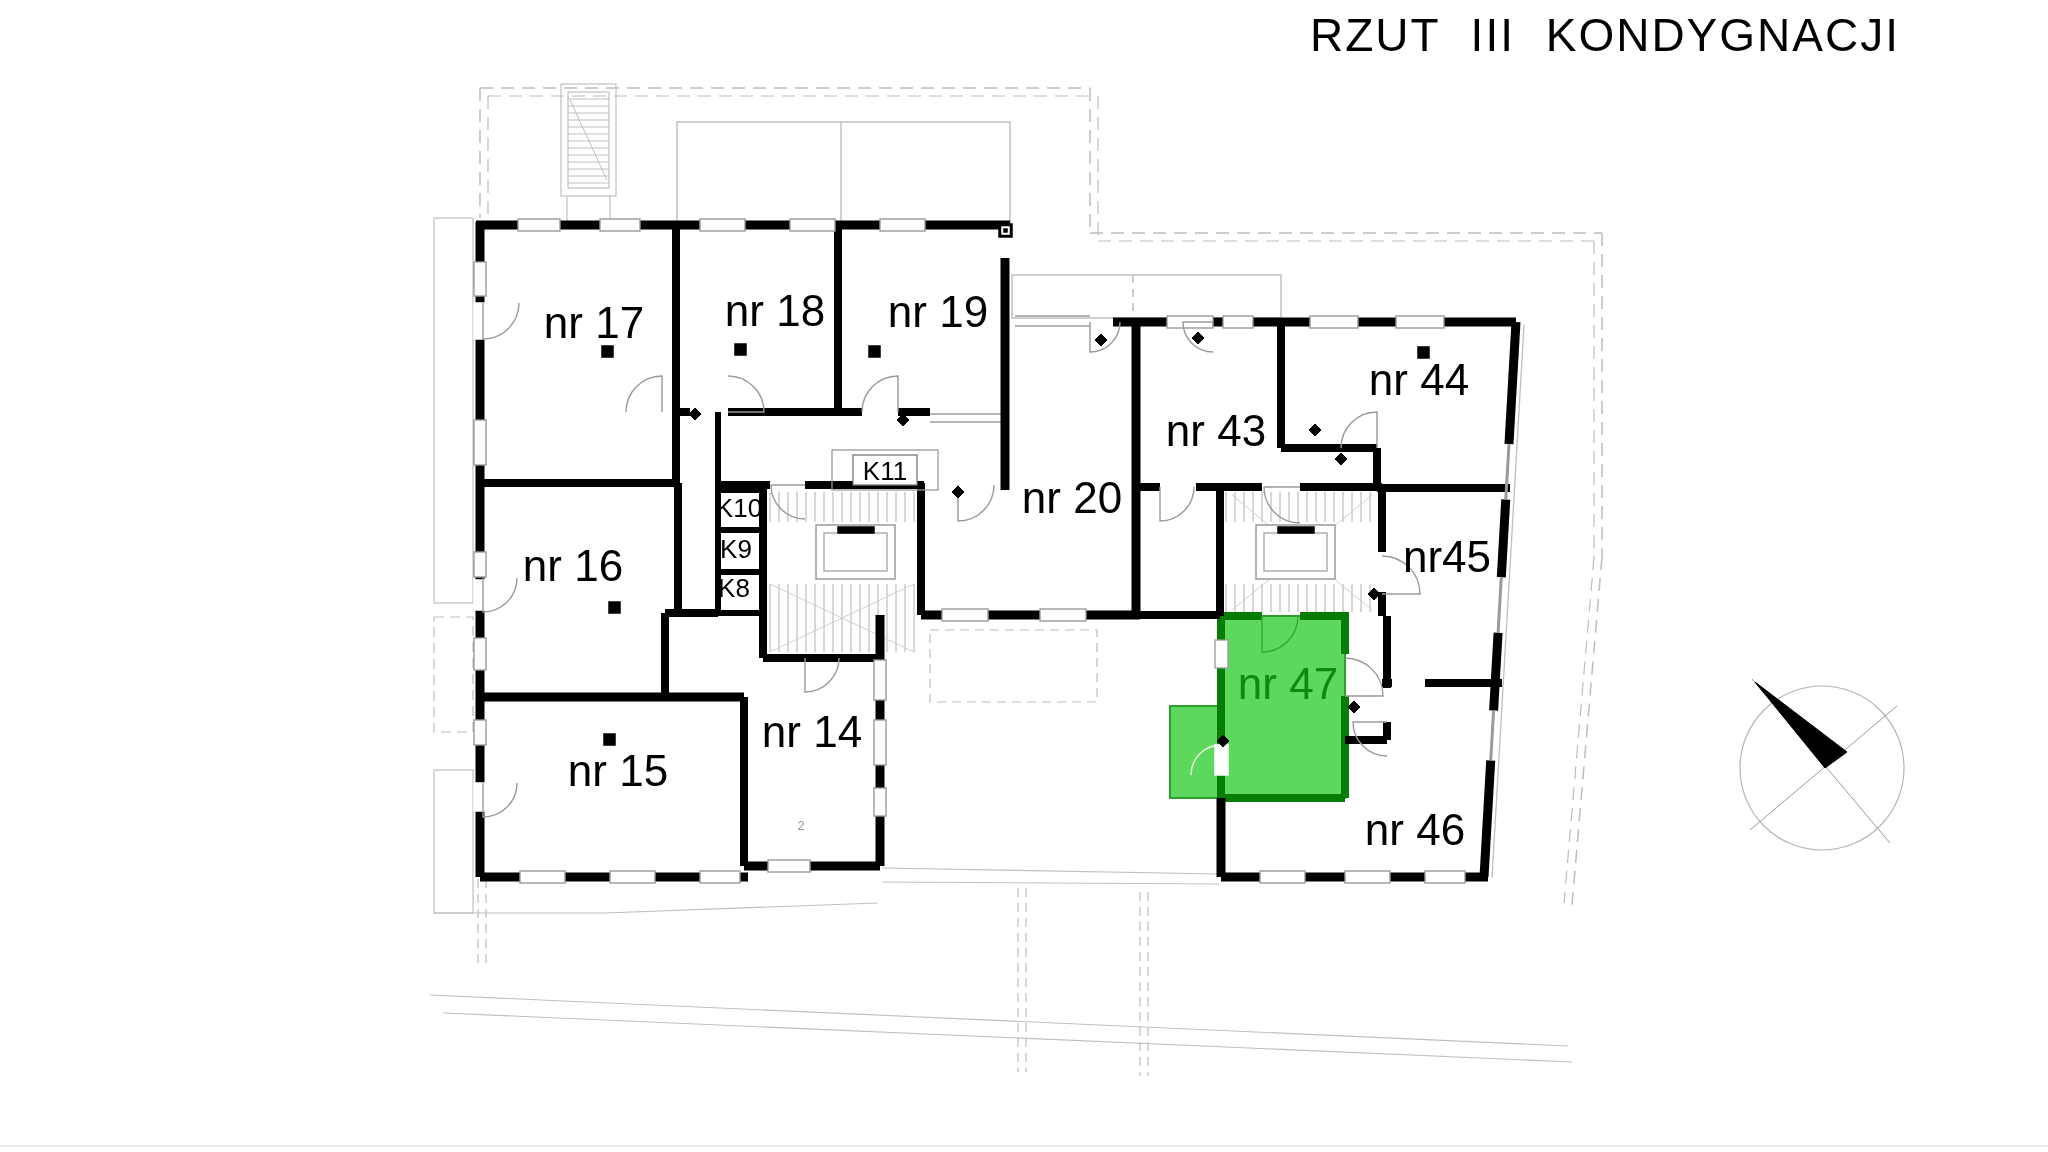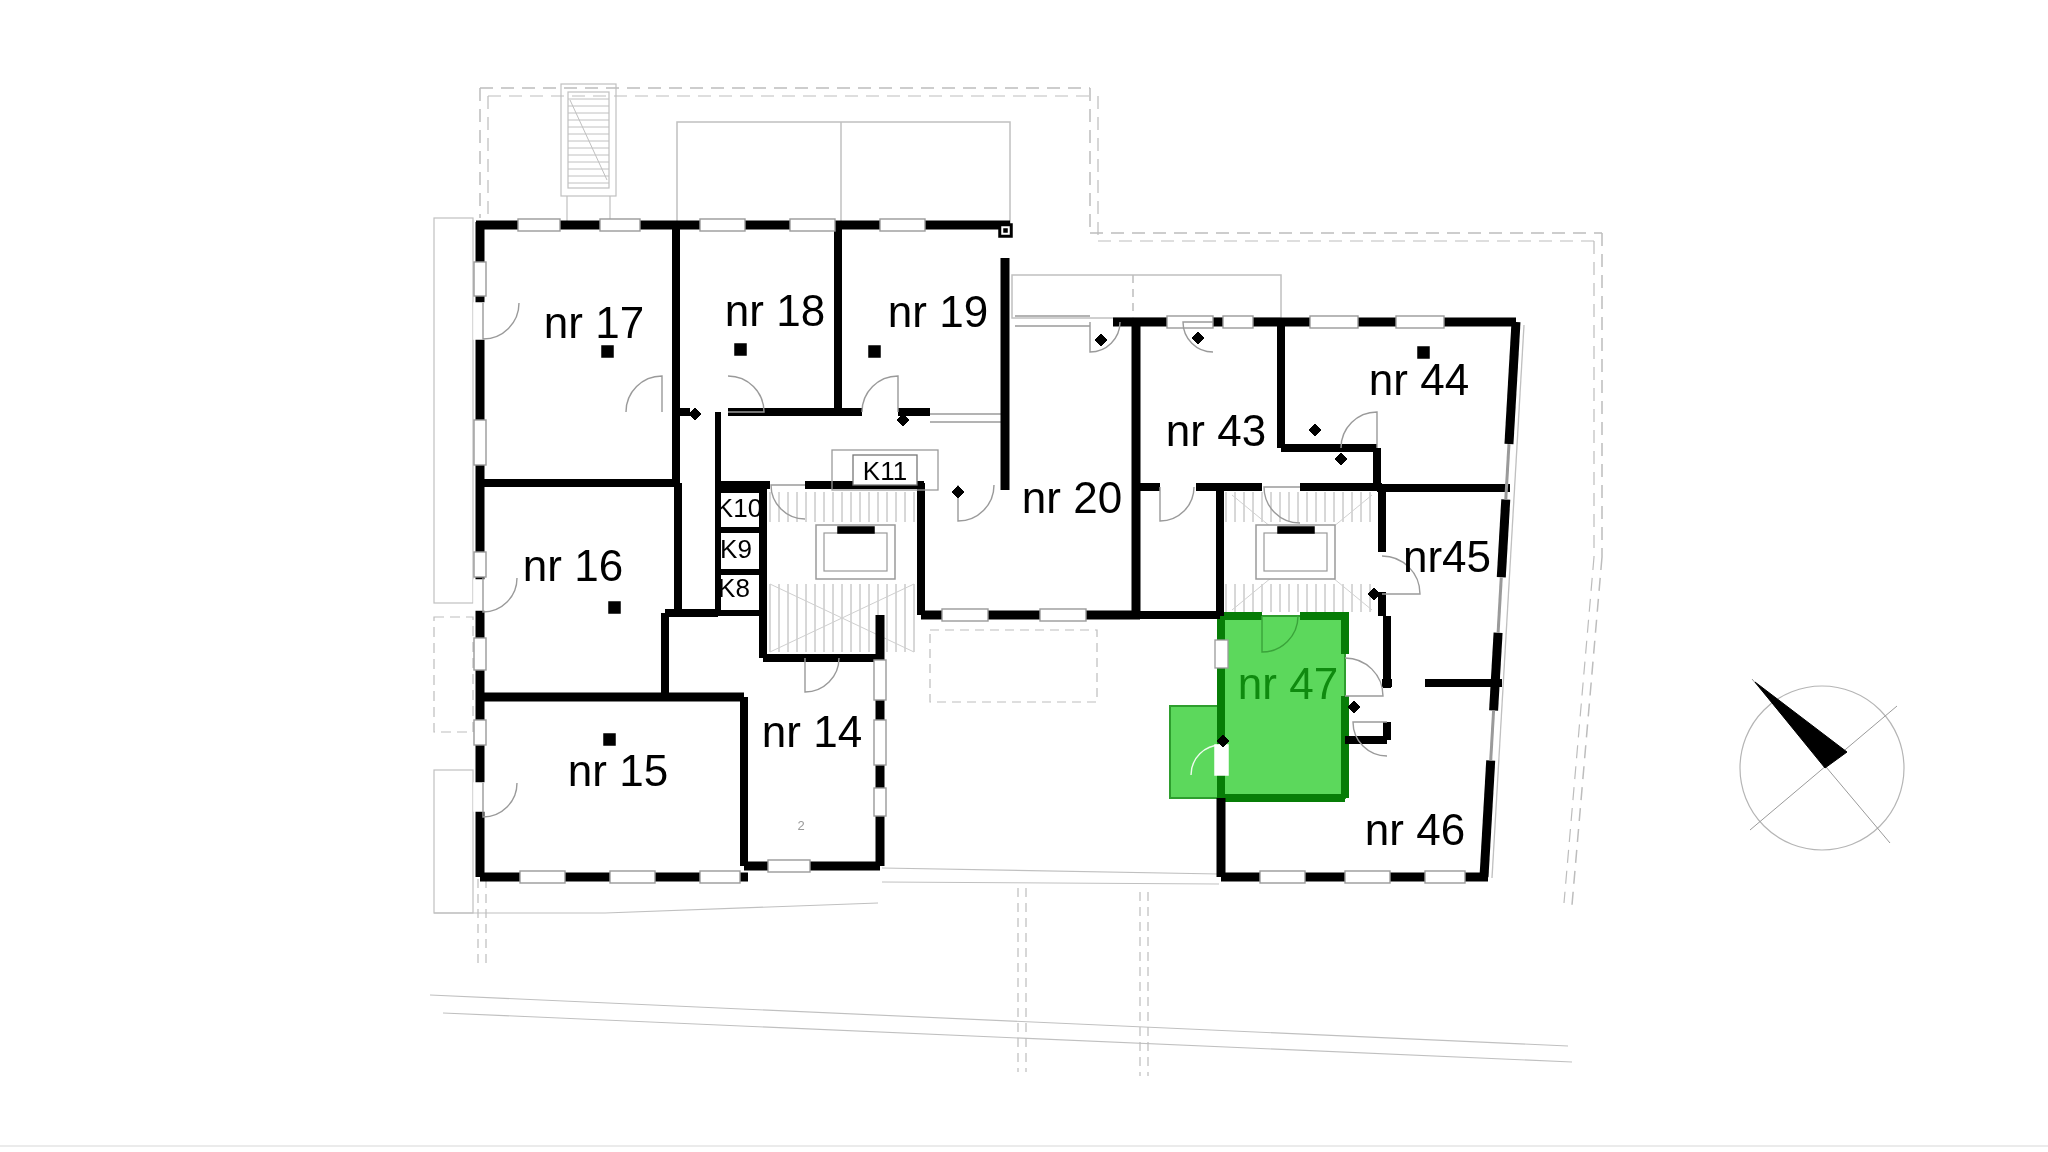--- a/index.html
+++ b/index.html
@@ -7,20 +7,21 @@
         font-family:"Liberation Sans", sans-serif;}
   .title{position:absolute;top:8px;left:0;width:1900px;text-align:right;
          font-size:46px;color:#000;letter-spacing:2px;word-spacing:16px;font-weight:500;
          font-family:"Liberation Sans", sans-serif;}
   svg text{font-family:"Liberation Sans", sans-serif;}
 </style>
 </head>
 <body>
 
 <div class="page">
+  <div class="title">RZUT III KONDYGNACJI</div>
   <svg id="plan" width="2048" height="1152" viewBox="0 0 2048 1152">
       <rect x="677" y="122" width="333" height="103" stroke="#c0c0c0" fill="none" stroke-width="1.5"></rect>
       <line x1="841" y1="122" x2="841" y2="225" stroke="#c0c0c0" stroke-width="1.5"></line>
       <rect x="1012" y="275" width="269" height="43" stroke="#c0c0c0" fill="none" stroke-width="1.5"></rect>
       <line x1="1133" y1="275" x2="1133" y2="318" stroke="#bdbdbd" stroke-width="1.5" stroke-dasharray="8 6"></line>
       <rect x="561" y="84" width="55" height="112" stroke="#c0c0c0" fill="none" stroke-width="1.2"></rect>
       <rect x="568" y="92" width="41" height="96" stroke="#c0c0c0" fill="none" stroke-width="1.2"></rect>
       <line x1="568" y1="99" x2="609" y2="99" stroke="#c0c0c0" stroke-width="1"></line>
       <line x1="568" y1="106" x2="609" y2="106" stroke="#c0c0c0" stroke-width="1"></line>
       <line x1="568" y1="113" x2="609" y2="113" stroke="#c0c0c0" stroke-width="1"></line>

